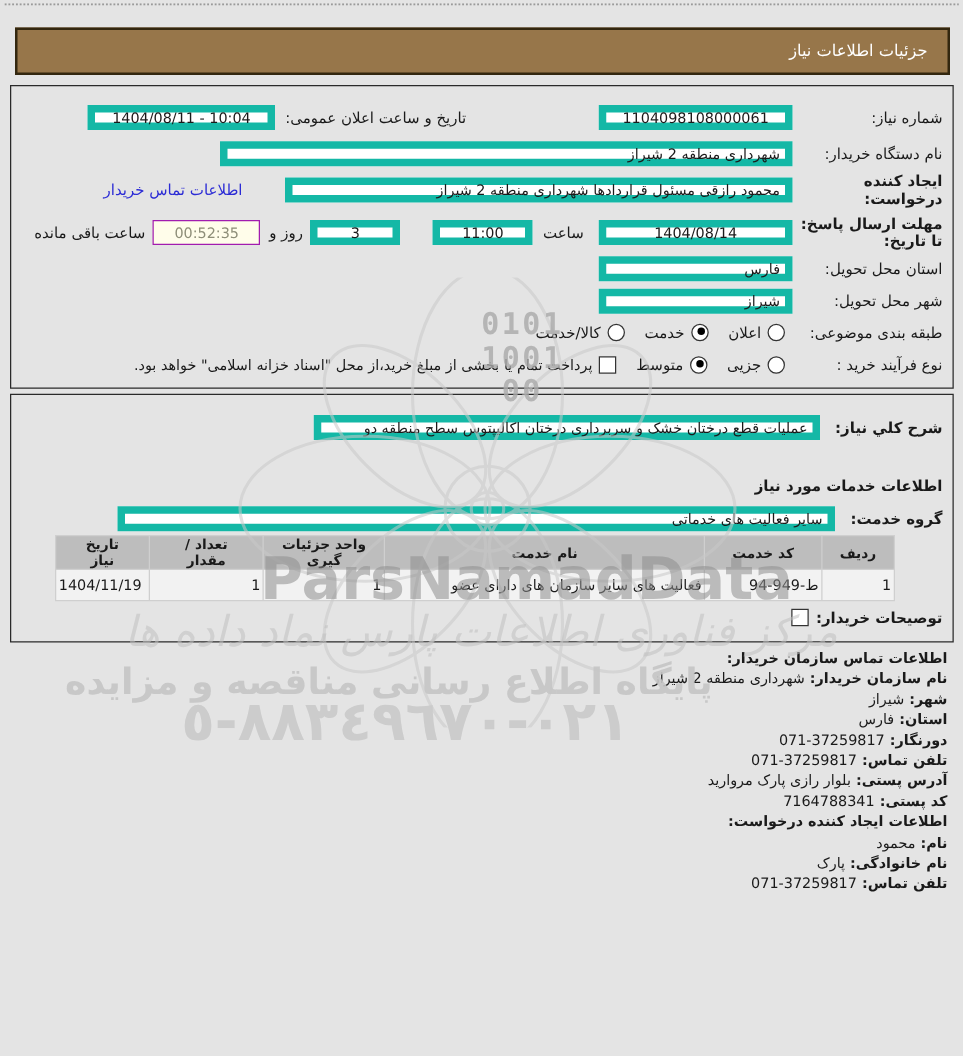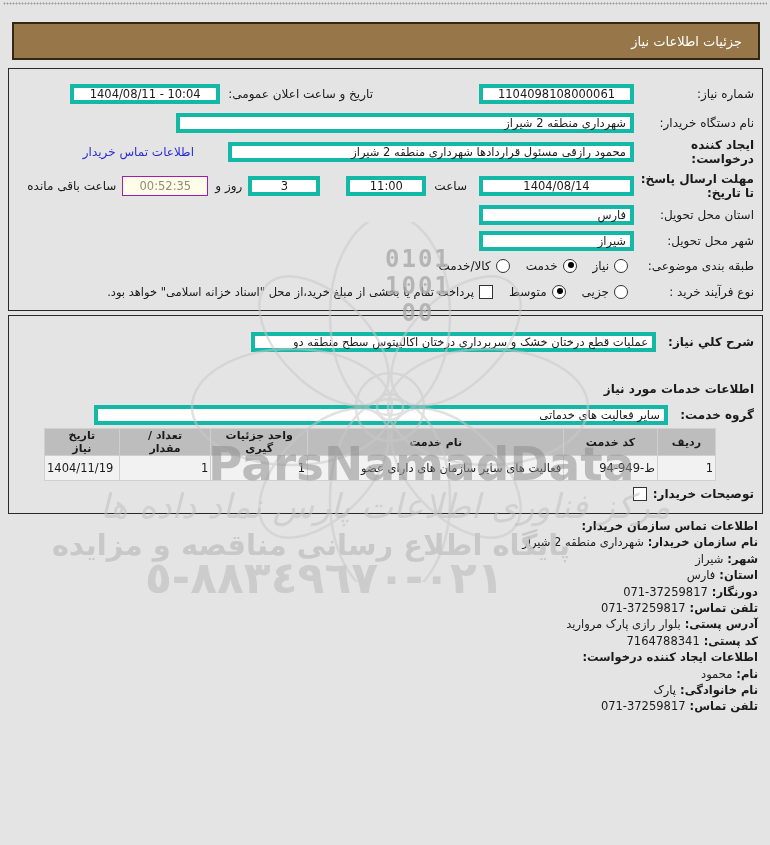--- a/index.html
+++ b/index.html
@@ -17,21 +17,21 @@
   .box{position:absolute;right:7px;left:8px;border:1px solid #2a2a2a;}
   .box1{top:68px;height:241px;}
   .box2{top:315px;height:197px;}
 
   .row{position:absolute;right:0;left:0;display:flex;align-items:center;
     padding-right:8px;font-size:12px;}
   .lbl{flex:none;}
   .w120{width:120px;}
   .lbl2{flex:none;width:120px;line-height:14px;font-size:12px;}
   .lbl2 span{display:block;font-weight:bold;}
-  .field{background:#fff;border:4px solid #14b8a6;height:20px;display:flex;
+  .field{background:#fff;border:6px solid #14b8a6;height:20px;display:flex;
     align-items:center;font-size:11.5px;flex:none;box-sizing:border-box;}
   .center{justify-content:center;}
   .rpad{justify-content:flex-start;padding-right:4px;}
   .ltr{direction:ltr;}
   .w155{width:155px;}
   .w150{width:150px;}
   .w458{width:458px;}
   .w406{width:406px;}
   .w80{width:80px;}
   .w72{width:72px;}
@@ -139,21 +139,21 @@
 
     <div class="row" style="top:160px;height:24px;">
       <div class="lbl w120">شهر محل تحویل:</div>
       <div class="field rpad w155">شیراز</div>
     </div>
 
     <div class="row optrow" style="top:188px;height:18px;">
       <div class="lbl" style="width:126px;">طبقه بندی موضوعی:</div>
       <span class="opt">
         <span class="radio"></span>
-        <span>نیاز</span>
+        <span>اعلان</span>
       </span>
       <span class="opt">
         <span class="radio checked"></span>
         <span>خدمت</span>
       </span>
       <span class="opt">
         <span class="radio"></span>
         <span>کالا/خدمت</span>
       </span>
     </div>

